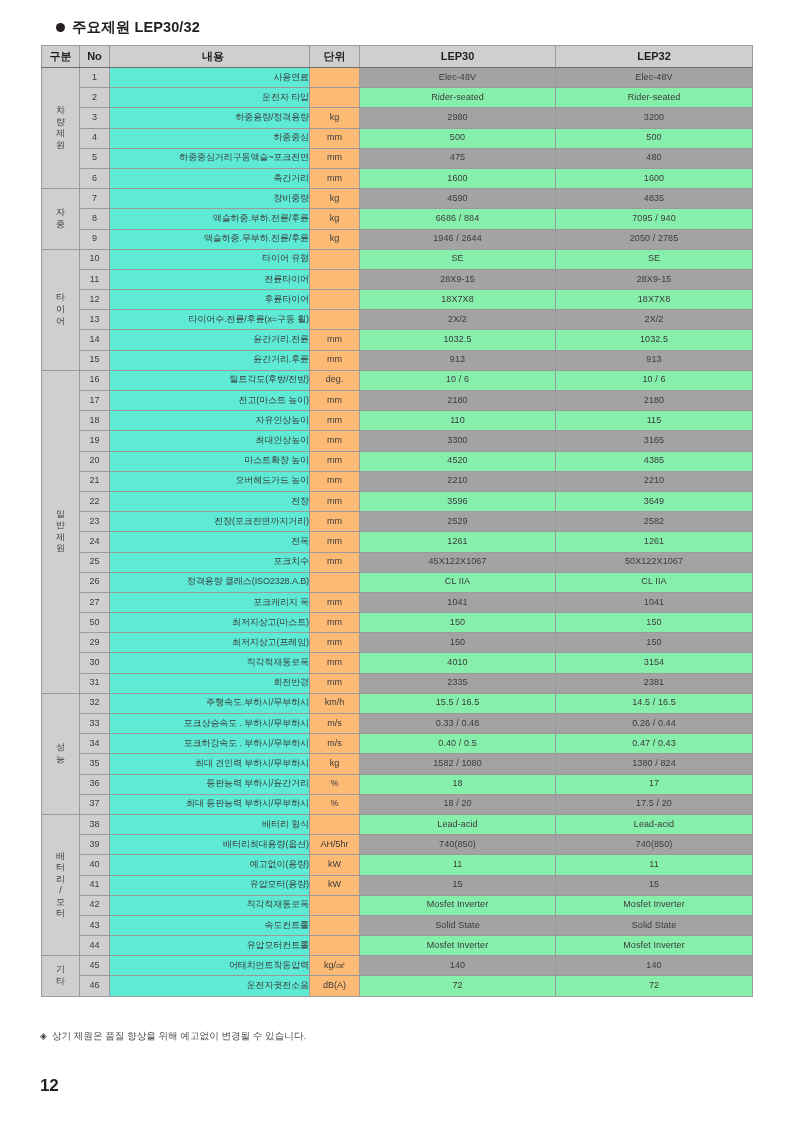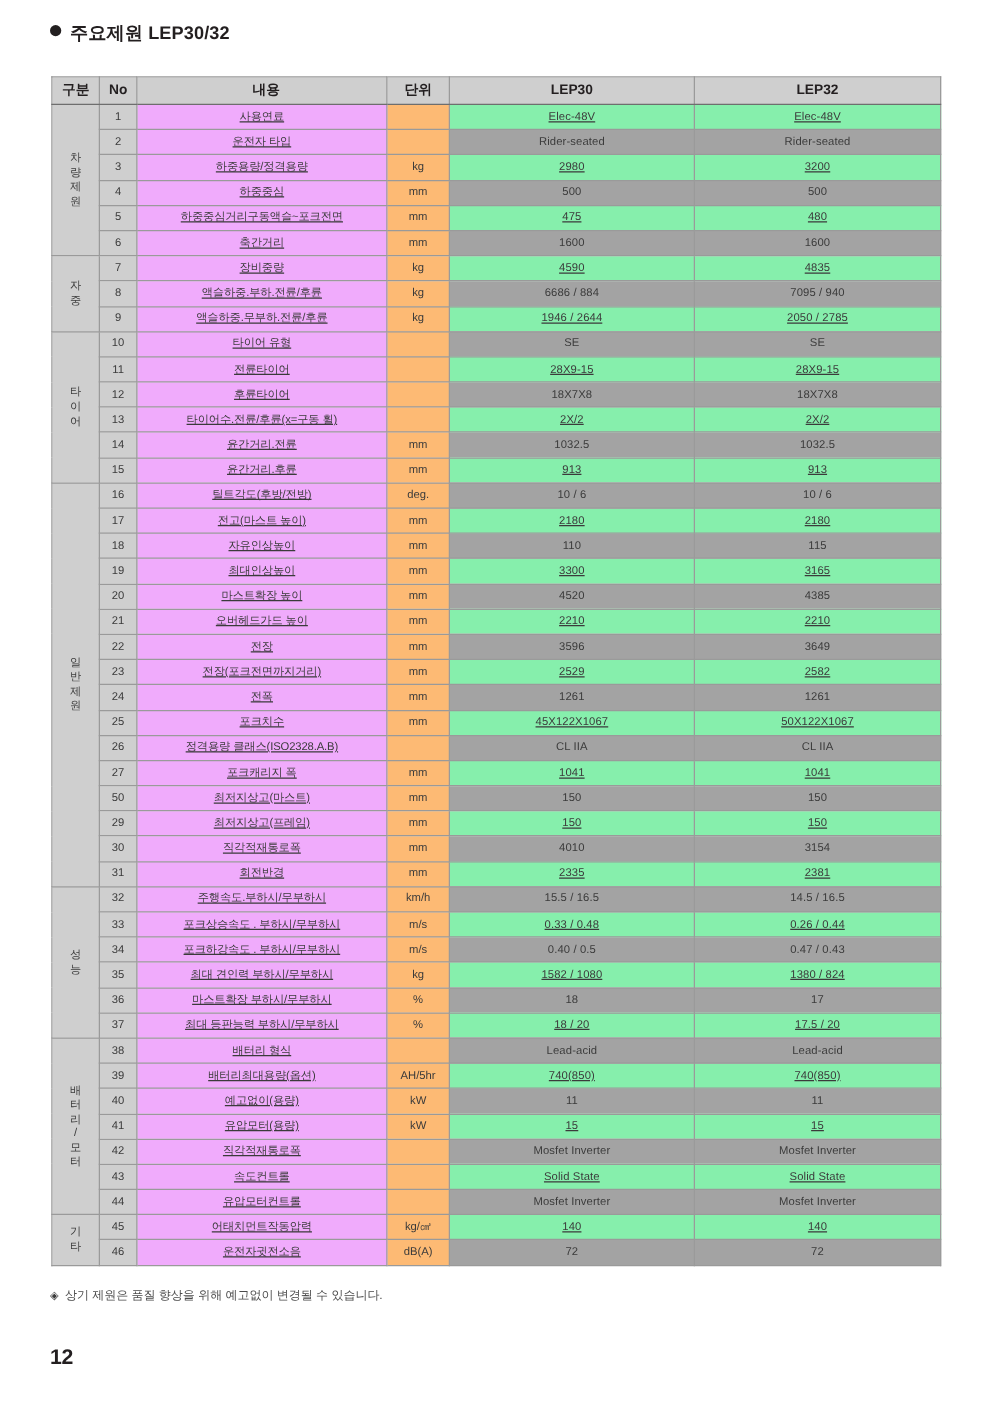--- a/index.html
+++ b/index.html
@@ -12,38 +12,38 @@
     font-family: "Liberation Sans", "DejaVu Sans", sans-serif;
     color: #231f20;
     position: relative;
     overflow: hidden;
   }
   .page { position: relative; width: 793px; height: 1122px; }
 
   
   .title-row {
     position: absolute;
-    left: 40px; top: 20px;
-    display: flex; gap: 7px;
+    left: 56px; top: 20px;
+    display: flex; align-items: center; gap: 7px;
   }
   .title-bullet {
     width: 9px; height: 9px; border-radius: 50%;
     background: #231f20; display: inline-block;
     flex: 0 0 auto;
   }
   .title-text {
     font-size: 14.5px; font-weight: bold;
     letter-spacing: 0.1px; line-height: 1;
     white-space: nowrap;
   }
 
   
   .spec-wrap {
     position: absolute;
-    left: 41px; top: 61px;
+    left: 41px; top: 45px;
     width: 711px;
   }
   table.spec {
     border-collapse: collapse;
     width: 711px;
     table-layout: fixed;
     border: 1.6px solid #6e6e6e;
   }
   table.spec td, table.spec th {
     border: 0.9px solid #9a9a9a;
@@ -94,42 +94,41 @@
   }
   td.cat .vstack span { display: block; }
 
   td.no {
     background: #cfcfcf;
     text-align: center;
     font-size: 9px;
     color: #3b3b3b;
   }
   td.desc {
-    background: #f0abfc;
-    text-align: center;
+    background: #5eead4;
+    text-align: right;
     padding-left: 7px;
     font-size: 9.2px;
     color: #231f20;
     letter-spacing: -0.1px;
-    text-decoration: underline;
   }
   td.unit {
     background: #fdba74;
     text-align: center;
     font-size: 8.6px;
     color: #4a4a4a;
   }
   td.val {
     text-align: center;
     font-size: 9px;
     color: #3b3b3b;
     letter-spacing: 0.1px;
   }
-  tr.odd  td.val { background: #86efac; text-decoration: underline; }
-  tr.even td.val { background: #a3a3a3; }
+  tr.odd  td.val { background: #a3a3a3; }
+  tr.even td.val { background: #86efac; }
 
   
   tr.grp-start td { border-top: 1.5px solid #6e6e6e; }
 
   
   .footnote {
     position: absolute;
     left: 40px; top: 1030px;
     font-size: 9.6px;
     color: #4a4a4a;
@@ -454,21 +453,21 @@
           </tr>
           <tr class="odd">
             <td class="no">35</td>
             <td class="desc">최대 견인력 부하시/무부하시</td>
             <td class="unit">kg</td>
             <td class="val">1582 / 1080</td>
             <td class="val">1380 / 824</td>
           </tr>
           <tr class="even">
             <td class="no">36</td>
-            <td class="desc">마스트확장 부하시/무부하시</td>
+            <td class="desc">등판능력 부하시/윤간거리</td>
             <td class="unit">%</td>
             <td class="val">18</td>
             <td class="val">17</td>
           </tr>
           <tr class="odd">
             <td class="no">37</td>
             <td class="desc">최대 등판능력 부하시/무부하시</td>
             <td class="unit">%</td>
             <td class="val">18 / 20</td>
             <td class="val">17.5 / 20</td>

